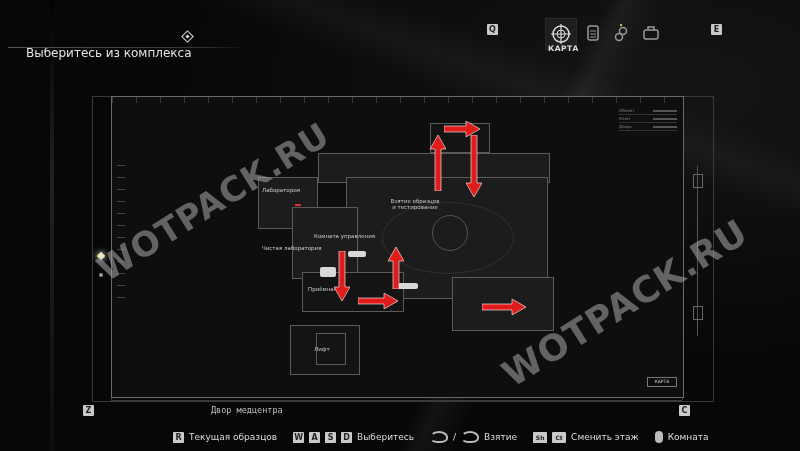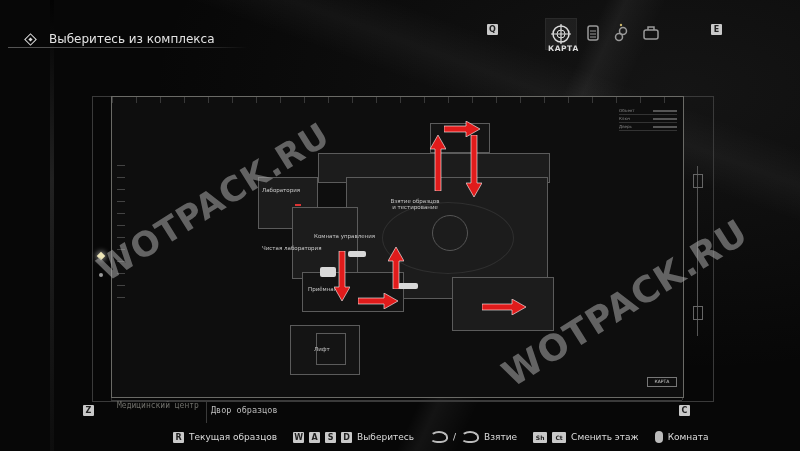--- a/index.html
+++ b/index.html
@@ -11,21 +11,21 @@
   }
   .bg-glow {
     position:absolute; inset:0;
     background:
       linear-gradient(115deg, transparent 0 60%, rgba(255,255,255,0.05) 62%, transparent 66%),
       linear-gradient(20deg, transparent 0 70%, rgba(255,255,255,0.04) 75%, transparent 80%),
       radial-gradient(ellipse at 85% 20%, rgba(120,120,120,0.12), transparent 55%);
     pointer-events:none;
   }
   .vstreak { position:absolute; left:50px; top:0; width:4px; height:451px; background:linear-gradient(#000, #333 40%, #111); opacity:.6; }
-  .objective { position:absolute; left:26px; top:32px; display:flex; align-items:center; gap:14px; font-size:12px; color:#e4e4e4; }
+  .objective { position:absolute; left:26px; top:32px; display:flex; align-items:flex-end; gap:5px; font-size:12px; color:#e4e4e4;flex-direction:column; }
   .objective .diamond { width:7px; height:7px; border:1.5px solid #ddd; transform:rotate(45deg); position:relative; }
   .objective .diamond::after { content:""; position:absolute; left:2px; top:2px; width:3px; height:3px; background:#ddd; }
   .obj-line { position:absolute; left:8px; top:47px; width:240px; height:1px; background:linear-gradient(90deg,#555,#333 80%,transparent); }
 
   .keycap { display:inline-block; background:#c9c9c9; color:#222; font-size:8px; font-weight:bold; text-align:center; line-height:11px; width:11px; height:11px; border-radius:1px; }
   .topnav { position:absolute; top:18px; left:0; width:800px; height:50px; }
   .topnav .kq { position:absolute; left:487px; top:6px; }
   .topnav .ke { position:absolute; left:711px; top:6px; }
   .tab { position:absolute; top:0; width:30px; height:30px; display:flex; align-items:center; justify-content:center; }
   .tab.active { background:rgba(255,255,255,0.06); border:1px solid #2a2a2a; }
@@ -199,22 +199,21 @@
   <div class="map-btn">КАРТА</div>
 </div>
 
 <div class="ticks"></div>
 
 <div class="watermark wm1">WOTPACK.RU</div>
 <div class="watermark wm2">WOTPACK.RU</div>
 
 <div class="floorbar">
   <span class="keycap kz">Z</span>
-  <div class="floor-name">Медицинский центр</div>
-  <div class="area-name">Двор образцов</div>
+  <div class="area-name">Двор медцентра</div>
   <span class="keycap kc">C</span>
 </div>
 
 <div class="hints">
   <span class="keycap">R</span>
   <span>Текущая образцов</span>
   <span class="gap"></span>
   <span class="keycap">W</span>
   <span class="keycap">A</span>
   <span class="keycap">S</span>

